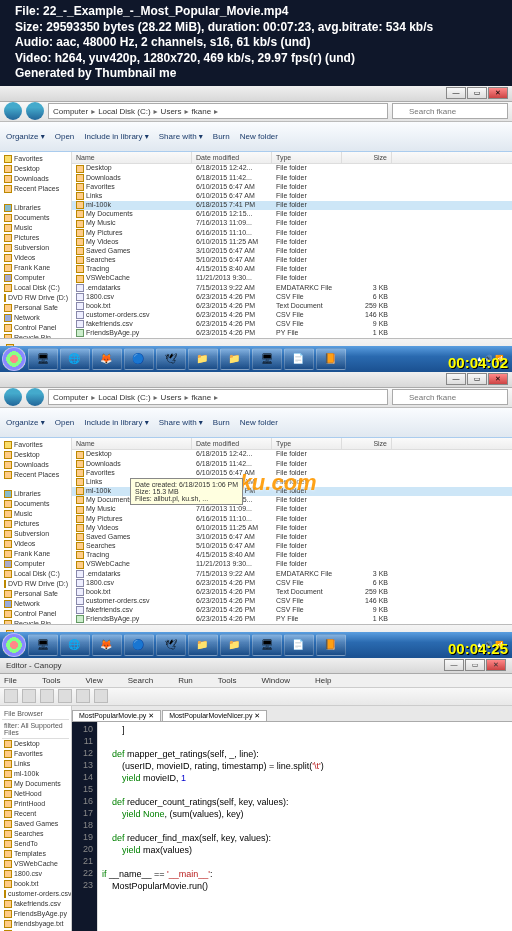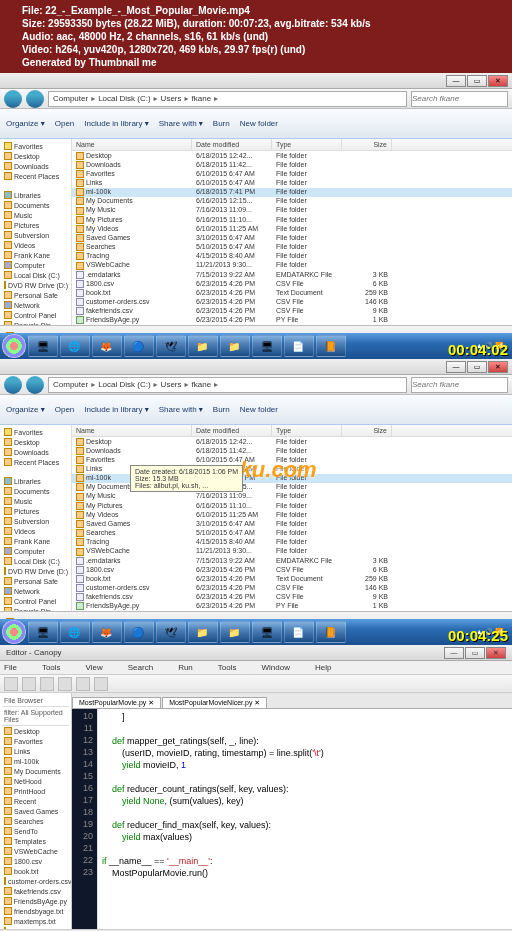--- a/index.html
+++ b/index.html
@@ -1,31 +1,31 @@
 <!DOCTYPE html>
 <html><head>
 <meta charset="utf-8">
 <style>
 * { margin: 0; padding: 0; box-sizing: border-box; font-family: "Segoe UI", Tahoma, sans-serif; }
 body { width: 512px; background: #000; font-size: 8px; }
 
-.header-info { background: #7f1d1d; color: #fff; padding: 4px 22px; font-size: 10px; line-height: 1.3; font-weight: bold; font-family: Arial, sans-serif; }
+.header-info { background: #0f172a; color: #fff; padding: 4px 15px; font-size: 12px; line-height: 1.3; font-weight: bold; font-family: Arial, sans-serif; }
 
 .panel { background: #fff; width: 512px; position: relative; }
 .explorer { height: 260px; background: #6d28d9; }
 .titlebar { height: 16px; background: linear-gradient(#f0f0f0, #d8d8d8); display: flex; align-items: center; padding: 0 4px; border-bottom: 1px solid #aaa; }
 .win-controls { margin-left: auto; display: flex; gap: 1px; }
 .win-btn { width: 20px; height: 12px; background: linear-gradient(#f8f8f8, #ddd); border: 1px solid #888; font-size: 7px; text-align: center; line-height: 10px; }
 .win-btn.close { background: linear-gradient(#f88, #c44); }
 
 .navbar { height: 20px; background: linear-gradient(#f8f8f8, #e4e4e4); display: flex; align-items: center; padding: 2px 4px; gap: 4px; border-bottom: 1px solid #bbb; }
 .nav-btn { width: 18px; height: 18px; border-radius: 50%; background: linear-gradient(#4ac 30%, #269); display: inline-block; }
 .breadcrumb { flex: 1; height: 16px; background: #fff; border: 1px solid #aaa; display: flex; align-items: center; padding: 0 4px; font-size: 8px; color: #333; }
 .breadcrumb .sep { margin: 0 3px; color: #666; }
-.search { width: 97px; height: 16px; background: #fff; border: 1px solid #aaa; font-size: 8px; padding: 0 0; color: #888; font-style: italic; }
+.search { width: 116px; height: 16px; background: #fff; border: 1px solid #aaa; font-size: 8px; padding: 0 16px; color: #888; }
 
 .toolbar { height: 30px; background: linear-gradient(#fafcff, #e0e8f0); display: flex; align-items: center; padding: 0 6px; gap: 10px; font-size: 8px; color: #1a3a6a; border-bottom: 1px solid #aaccee; }
 .toolbar span { cursor: default; }
 
 .explorer-body { display: flex; height: 186px; background: #fff; }
 .tree { width: 72px; background: #fff; border-right: 1px solid #ddd; overflow: hidden; padding: 2px; }
 .tree-item { font-size: 7px; color: #333; padding: 1px 2px; display: flex; align-items: center; gap: 2px; white-space: nowrap; }
 .tree-ico { width: 8px; height: 8px; background: #fc8; border: 0.5px solid #b80; display: inline-block; }
 .tree-ico.star { background: #fadd6c; }
 .tree-ico.lib { background: #8bc; }

